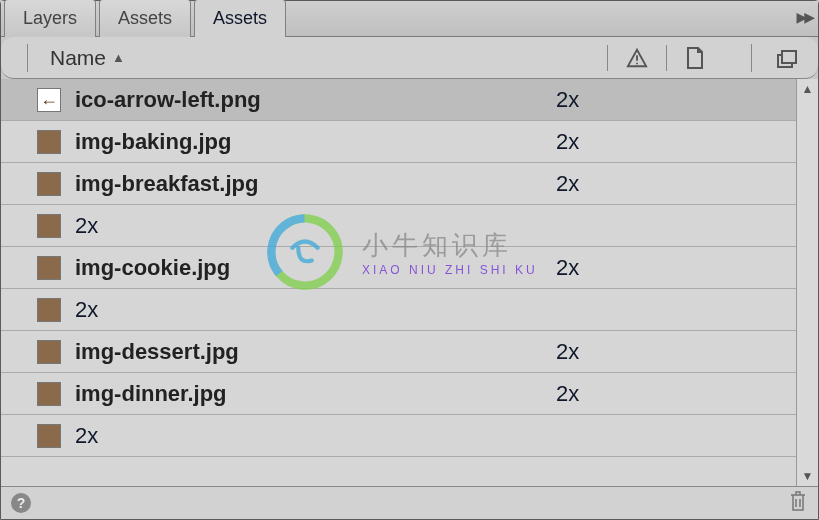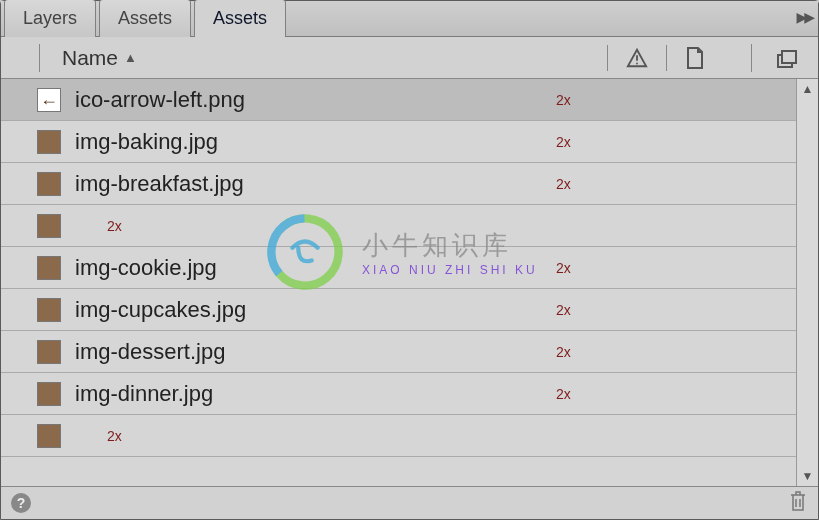--- a/index.html
+++ b/index.html
@@ -53,21 +53,22 @@
   color: #555;
   cursor: pointer;
   letter-spacing: -3px;
 }
 .header-row {
   height: 42px;
   background: #d2d2d2;
   border-bottom: 1px solid #888;
   display: flex;
   align-items: center;
-  padding: 0 10px 0 32px;
+  padding: 0 10px 0 20px;
+  border-radius: 13px;
 }
 .col-sep {
   width: 1px;
   height: 28px;
   background: #888;
   margin: 0 6px;
 }
 .name-header {
   font-size: 21px;
   color: #333;
@@ -122,26 +123,25 @@
   background: #8a6a4a;
   flex-shrink: 0;
 }
 .thumb.arrow {
   background: #fff;
   display:flex;align-items:center;justify-content:center;
   color:#5a3a1a;
   font-weight:bold;
   font-size:18px;
 }
-.asset-name { flex: 1; }
+.asset-name { flex: 1; font-weight: bold; }
 .asset-scale {
   width: 240px;
-  font-size: 14px;
-  color: #7f1d1d;
-  margin-left: 32px;
+  font-size: 22px;
+  color: #0f172a;
 }
 .scrollbar {
   width: 22px;
   background: #d9d9d9;
   border-left: 1px solid #999;
   position: relative;
 }
 .scroll-arrow {
   width: 100%;
   height: 20px;
@@ -259,21 +259,20 @@
           <div class="thumb"></div>
           <span class="asset-scale">2x</span>
         </div>
         <div class="asset-row">
           <div class="thumb"></div>
           <span class="asset-name">img-cookie.jpg</span>
           <span class="asset-scale">2x</span>
         </div>
         <div class="asset-row">
           <div class="thumb"></div>
-          <span class="asset-name">img-cupcakes.jpg</span>
           <span class="asset-scale">2x</span>
         </div>
         <div class="asset-row">
           <div class="thumb"></div>
           <span class="asset-name">img-dessert.jpg</span>
           <span class="asset-scale">2x</span>
         </div>
         <div class="asset-row">
           <div class="thumb"></div>
           <span class="asset-name">img-dinner.jpg</span>

